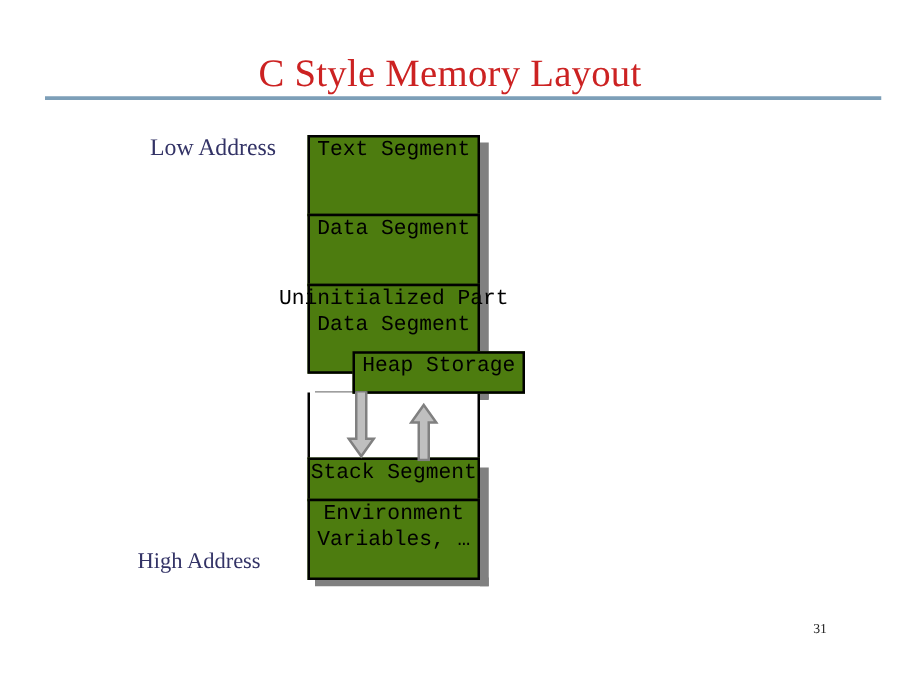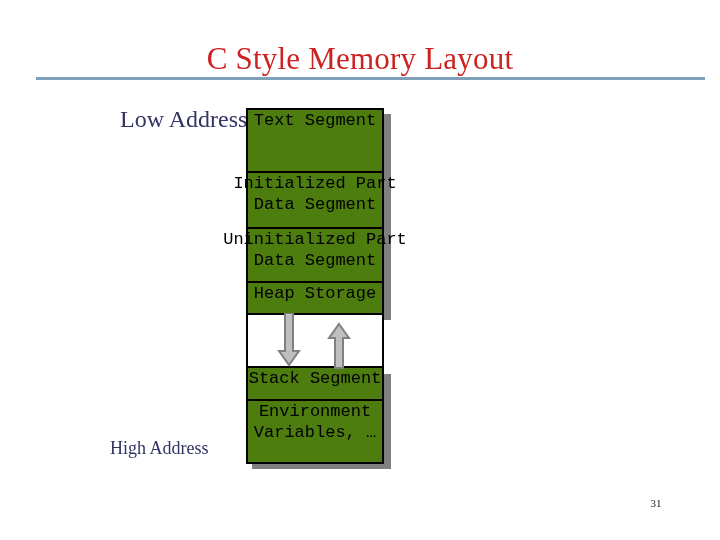--- a/index.html
+++ b/index.html
@@ -50,21 +50,21 @@
   
   .addr-label {
     position: absolute;
     color: #333366;
     font-family: "Liberation Serif", "DejaVu Serif", serif;
     white-space: nowrap;
   }
   #low-address {
     left: 120px;
     top: 108px;
-    font-size: 24px;
+    font-size: 19px;
     line-height: 22px;
   }
   #high-address {
     left: 110px;
     top: 436px;
     font-size: 18px;
     line-height: 24px;
   }
 
   
@@ -124,21 +124,21 @@
     color: #000000;
     text-align: center;
     white-space: nowrap;
   }
   .mem-block .line2 { display: block; }
 
   
   #block-text        { top: 108px; height: 65px; }
   #block-initialized { top: 171px; height: 58px; }
   #block-uninit      { top: 227px; height: 72px; }
-  #block-heap        { top: 281px; height: 34px; }
+  #block-heap        { top: 281px; height: 34px; margin-left: 36px; }
 
   #block-stack       { top: 366px; height: 35px; }
   #block-env         { top: 399px; height: 65px; }
 
   
   #gap-region {
     position: absolute;
     left: 246px;
     top: 314px;
     width: 138px;
@@ -199,21 +199,20 @@
     <div id="shadow-lower-right" class="shadow"></div>
     <div id="shadow-lower-bottom" class="shadow"></div>
 
     <div id="gap-region"></div>
 
     <div id="block-text" class="mem-block">
       <span>Text Segment</span>
     </div>
 
     <div id="block-initialized" class="mem-block">
-      <span>Initialized Part</span>
       <span class="line2">Data Segment</span>
     </div>
 
     <div id="block-uninit" class="mem-block">
       <span>Uninitialized Part</span>
       <span class="line2">Data Segment</span>
     </div>
 
     <div id="block-heap" class="mem-block">
       <span>Heap Storage</span>

